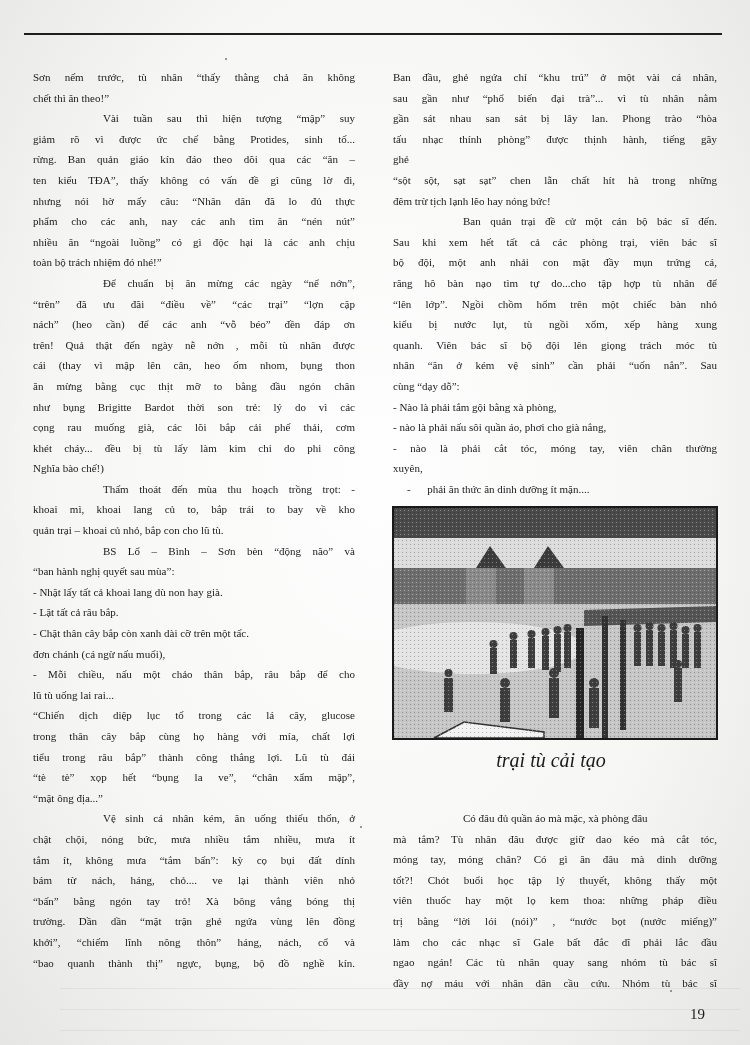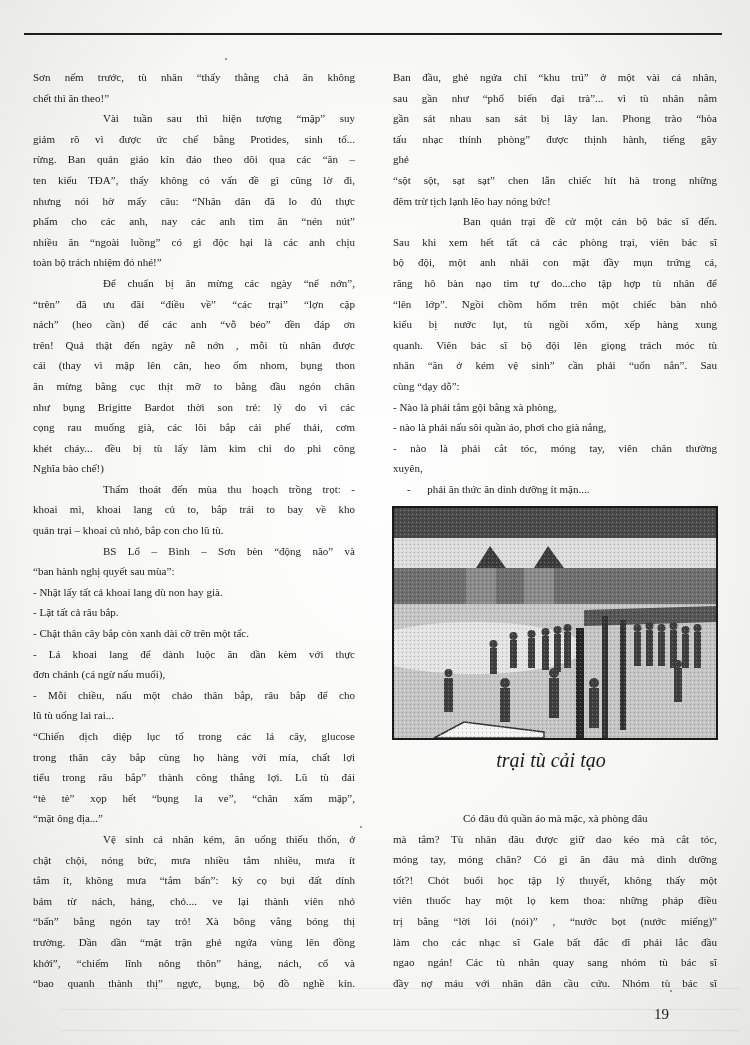--- a/index.html
+++ b/index.html
@@ -47,21 +47,21 @@
     .caption {
       text-align: center; font-style: italic; font-size: 20px;
       margin-top: 9px; padding-right: 6px;
     }
     .bleed {
       position: absolute; left: 60px; top: 968px; width: 680px;
       font-size: 15px; line-height: 20px; color: rgba(0,0,0,0.08);
       white-space: nowrap; overflow: hidden;
     }
     .page-number {
-      position: absolute; left: 654px; top: 1006px;
+      position: absolute; left: 690px; top: 1006px;
       font-size: 15px;
     }
     .speck {
       position: absolute; width: 2px; height: 2px; background: #777; border-radius: 50%;
     }
   </style>
 </head>
 <body>
 
 <div class="page-shade"></div>
@@ -89,21 +89,20 @@
   <span class="line">khét cháy... đều bị tù lấy làm kim chi do phi công</span>
   <span class="line last">Nghĩa bào chế!)</span>
   <span class="line indent">Thấm thoát đến mùa thu hoạch trồng trọt: -</span>
   <span class="line">khoai mì, khoai lang củ to, bắp trái to bay về kho</span>
   <span class="line last">quản trại – khoai củ nhỏ, bắp con cho lũ tù.</span>
   <span class="line indent">BS Lổ – Bình – Sơn bèn “động não” và</span>
   <span class="line last">“ban hành nghị quyết sau mùa”:</span>
   <span class="line last">- Nhặt lấy tất cả khoai lang dù non hay già.</span>
   <span class="line last">- Lặt tất cả râu bắp.</span>
   <span class="line last">- Chặt thân cây bắp còn xanh dài cỡ trên một tấc.</span>
-  <span class="line">- Lá khoai lang để dành luộc ăn dần kèm với thực</span>
   <span class="line last">đơn chánh (cá ngừ nấu muối),</span>
   <span class="line">- Mỗi chiều, nấu một chảo thân bắp, râu bắp để cho</span>
   <span class="line last">lũ tù uống lai rai...</span>
   <span class="line">“Chiến dịch diệp lục tố trong các lá cây, glucose</span>
   <span class="line">trong thân cây bắp cùng họ hàng với mía, chất lợi</span>
   <span class="line">tiểu trong râu bắp” thành công thắng lợi. Lũ tù đái</span>
   <span class="line">“tè tè” xọp hết “bụng la ve”, “chân xẩm mập”,</span>
   <span class="line last">“mặt ông địa...”</span>
   <span class="line indent">Vệ sinh cá nhân kém, ăn uống thiếu thốn, ở</span>
   <span class="line">chật chội, nóng bức, mưa nhiều tắm nhiều, mưa ít</span>
@@ -114,21 +113,21 @@
   <span class="line">khởi”, “chiếm lĩnh nông thôn” háng, nách, cổ và</span>
   <span class="line">“bao quanh thành thị” ngực, bụng, bộ đồ nghề kín.</span>
 </div>
 
 <div class="col col-right">
   <span class="line">Ban đầu, ghẻ ngứa chỉ “khu trú” ở một vài cá nhân,</span>
   <span class="line">sau gần như “phổ biến đại trà”... vì tù nhân nằm</span>
   <span class="line">gần sát nhau san sát bị lây lan.  Phong trào “hòa</span>
   <span class="line">tấu nhạc thính phòng” được thịnh hành, tiếng gãy</span>
   <span class="line last">ghẻ</span>
-  <span class="line">“sột sột, sạt sạt” chen lẫn chiếc hít hà trong những</span>
+  <span class="line">“sột sột, sạt sạt” chen lẫn chất hít hà trong những</span>
   <span class="line last">đêm trừ tịch lạnh lẽo hay nóng bức!</span>
   <span class="line indent">Ban quản trại đề cử một cán bộ bác sĩ đến.</span>
   <span class="line">Sau khi xem hết tất cả các phòng trại, viên bác sĩ</span>
   <span class="line">bộ đội, một anh nhải con mặt đầy mụn trứng cá,</span>
   <span class="line">răng hô bàn nạo tìm tự do...cho tập hợp tù nhân để</span>
   <span class="line">“lên lớp”. Ngồi chồm hổm trên một chiếc bàn nhỏ</span>
   <span class="line">kiểu bị nước lụt, tù ngồi xổm, xếp hàng xung</span>
   <span class="line">quanh. Viên bác sĩ bộ đội lên giọng trách móc tù</span>
   <span class="line">nhân “ăn ở kém vệ sinh” cần phải “uốn nắn”. Sau</span>
   <span class="line last">cùng “dạy dỗ”:</span>

